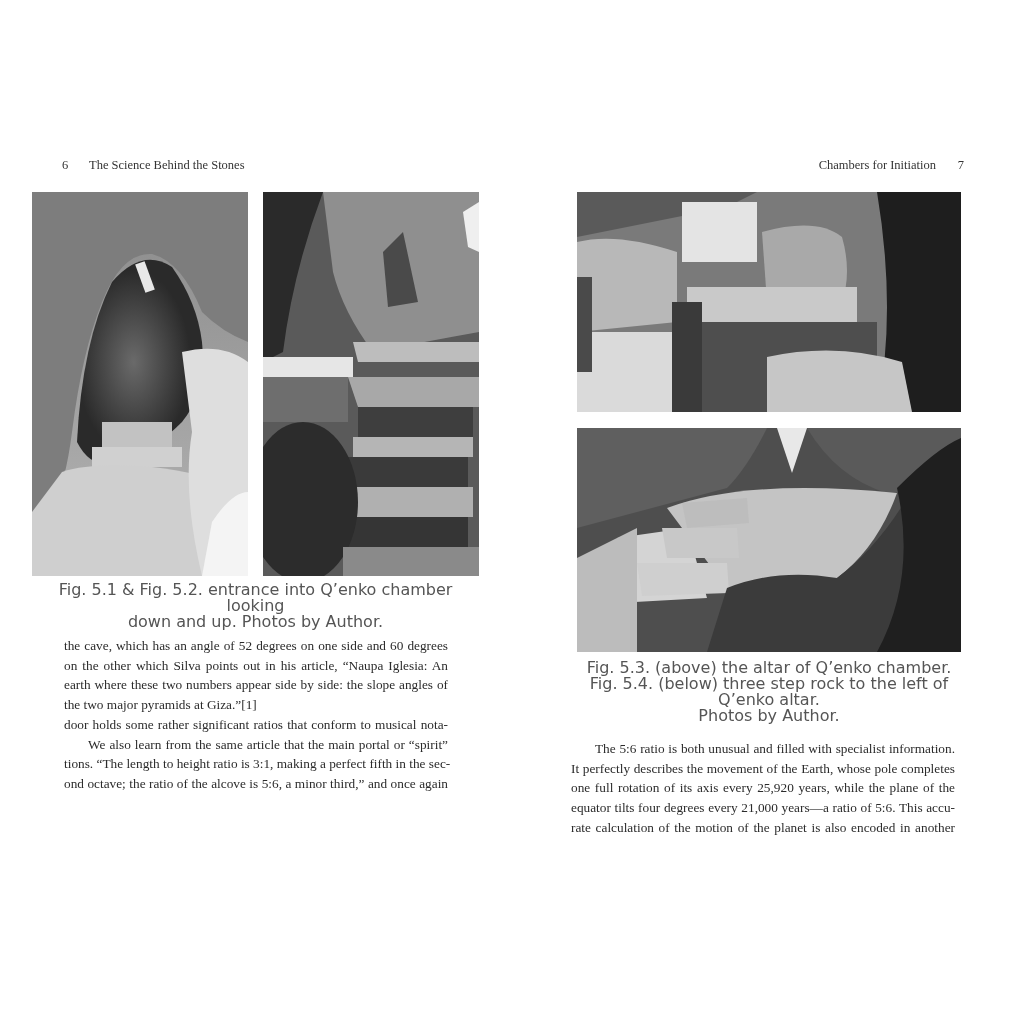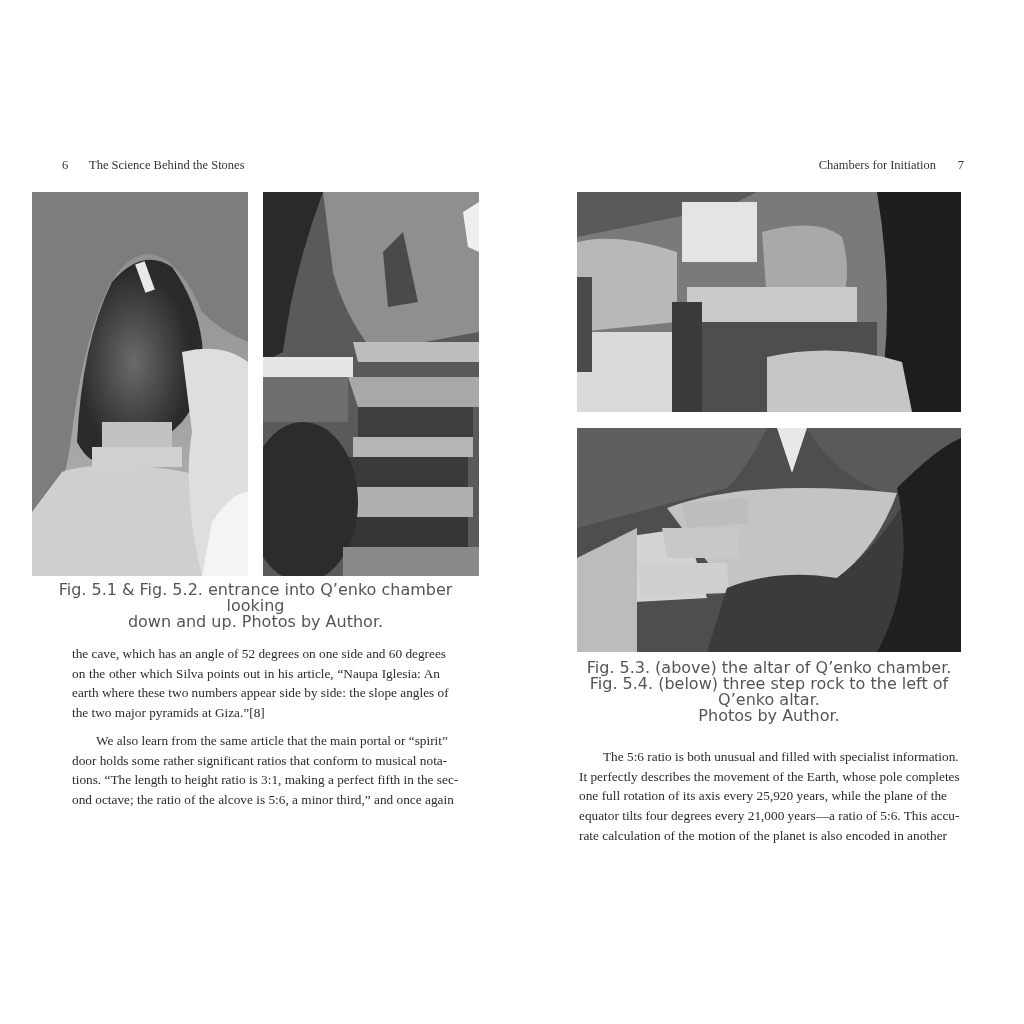--- a/index.html
+++ b/index.html
@@ -8,21 +8,21 @@
   .page-left { left:0; width:512px; }
   .page-right { left:512px; width:512px; }
   .running-head { position:absolute; top:158px; font-size:12.5px; color:#333; white-space:nowrap; }
   .rh-left-num { left:62px; }
   .rh-left-title { left:89px; }
   .rh-right-title { right:88px; }
   .rh-right-num { right:60px; }
   .photo { position:absolute; overflow:hidden; }
   .caption { position:absolute; font-family:"DejaVu Sans","Liberation Sans",sans-serif; font-size:16px; color:#555; text-align:center; line-height:16px; }
   .body-text { position:absolute; font-size:13.3px; line-height:19.7px; color:#2b2b2b; text-align:justify; }
-  .body-text p { margin:8px; }
+  .body-text p { margin:0; }
   .line { display:block; text-align:justify; text-align-last:justify; white-space:nowrap; }
   .line.last { text-align-last:left; }
 </style>
 </head>
 <body>
 
 <div class="page page-left">
   <span class="running-head rh-left-num">6</span>
   <span class="running-head rh-left-title">The Science Behind the Stones</span>
 
@@ -74,25 +74,25 @@
   <div class="caption" style="left:32px; top:582px; width:447px;">
     <div>Fig. 5.1 &amp; Fig. 5.2. entrance into Q’enko chamber looking</div>
     <div>down and up. Photos by Author.</div>
   </div>
 
   <div class="body-text" style="left:64px; top:636px; width:384px;">
     <p>
       <span class="line">the cave, which has an angle of 52 degrees on one side and 60 degrees</span>
       <span class="line">on the other which Silva points out in his article, “Naupa Iglesia: An</span>
       <span class="line">earth where these two numbers appear side by side: the slope angles of</span>
-      <span class="line last">the two major pyramids at Giza.”[8]</span>
+      <span class="line last">the two major pyramids at Giza.”[1]</span>
     </p>
     <p>
+      <span class="line">door holds some rather significant ratios that conform to musical nota-</span>
       <span class="line" style="padding-left:24px;">We also learn from the same article that the main portal or “spirit”</span>
-      <span class="line">door holds some rather significant ratios that conform to musical nota-</span>
       <span class="line">tions. “The length to height ratio is 3:1, making a perfect fifth in the sec-</span>
       <span class="line">ond octave; the ratio of the alcove is 5:6, a minor third,” and once again</span>
     </p>
   </div>
 </div>
 
 <div class="page page-right">
   <span class="running-head rh-right-title">Chambers for Initiation</span>
   <span class="running-head rh-right-num">7</span>
 

